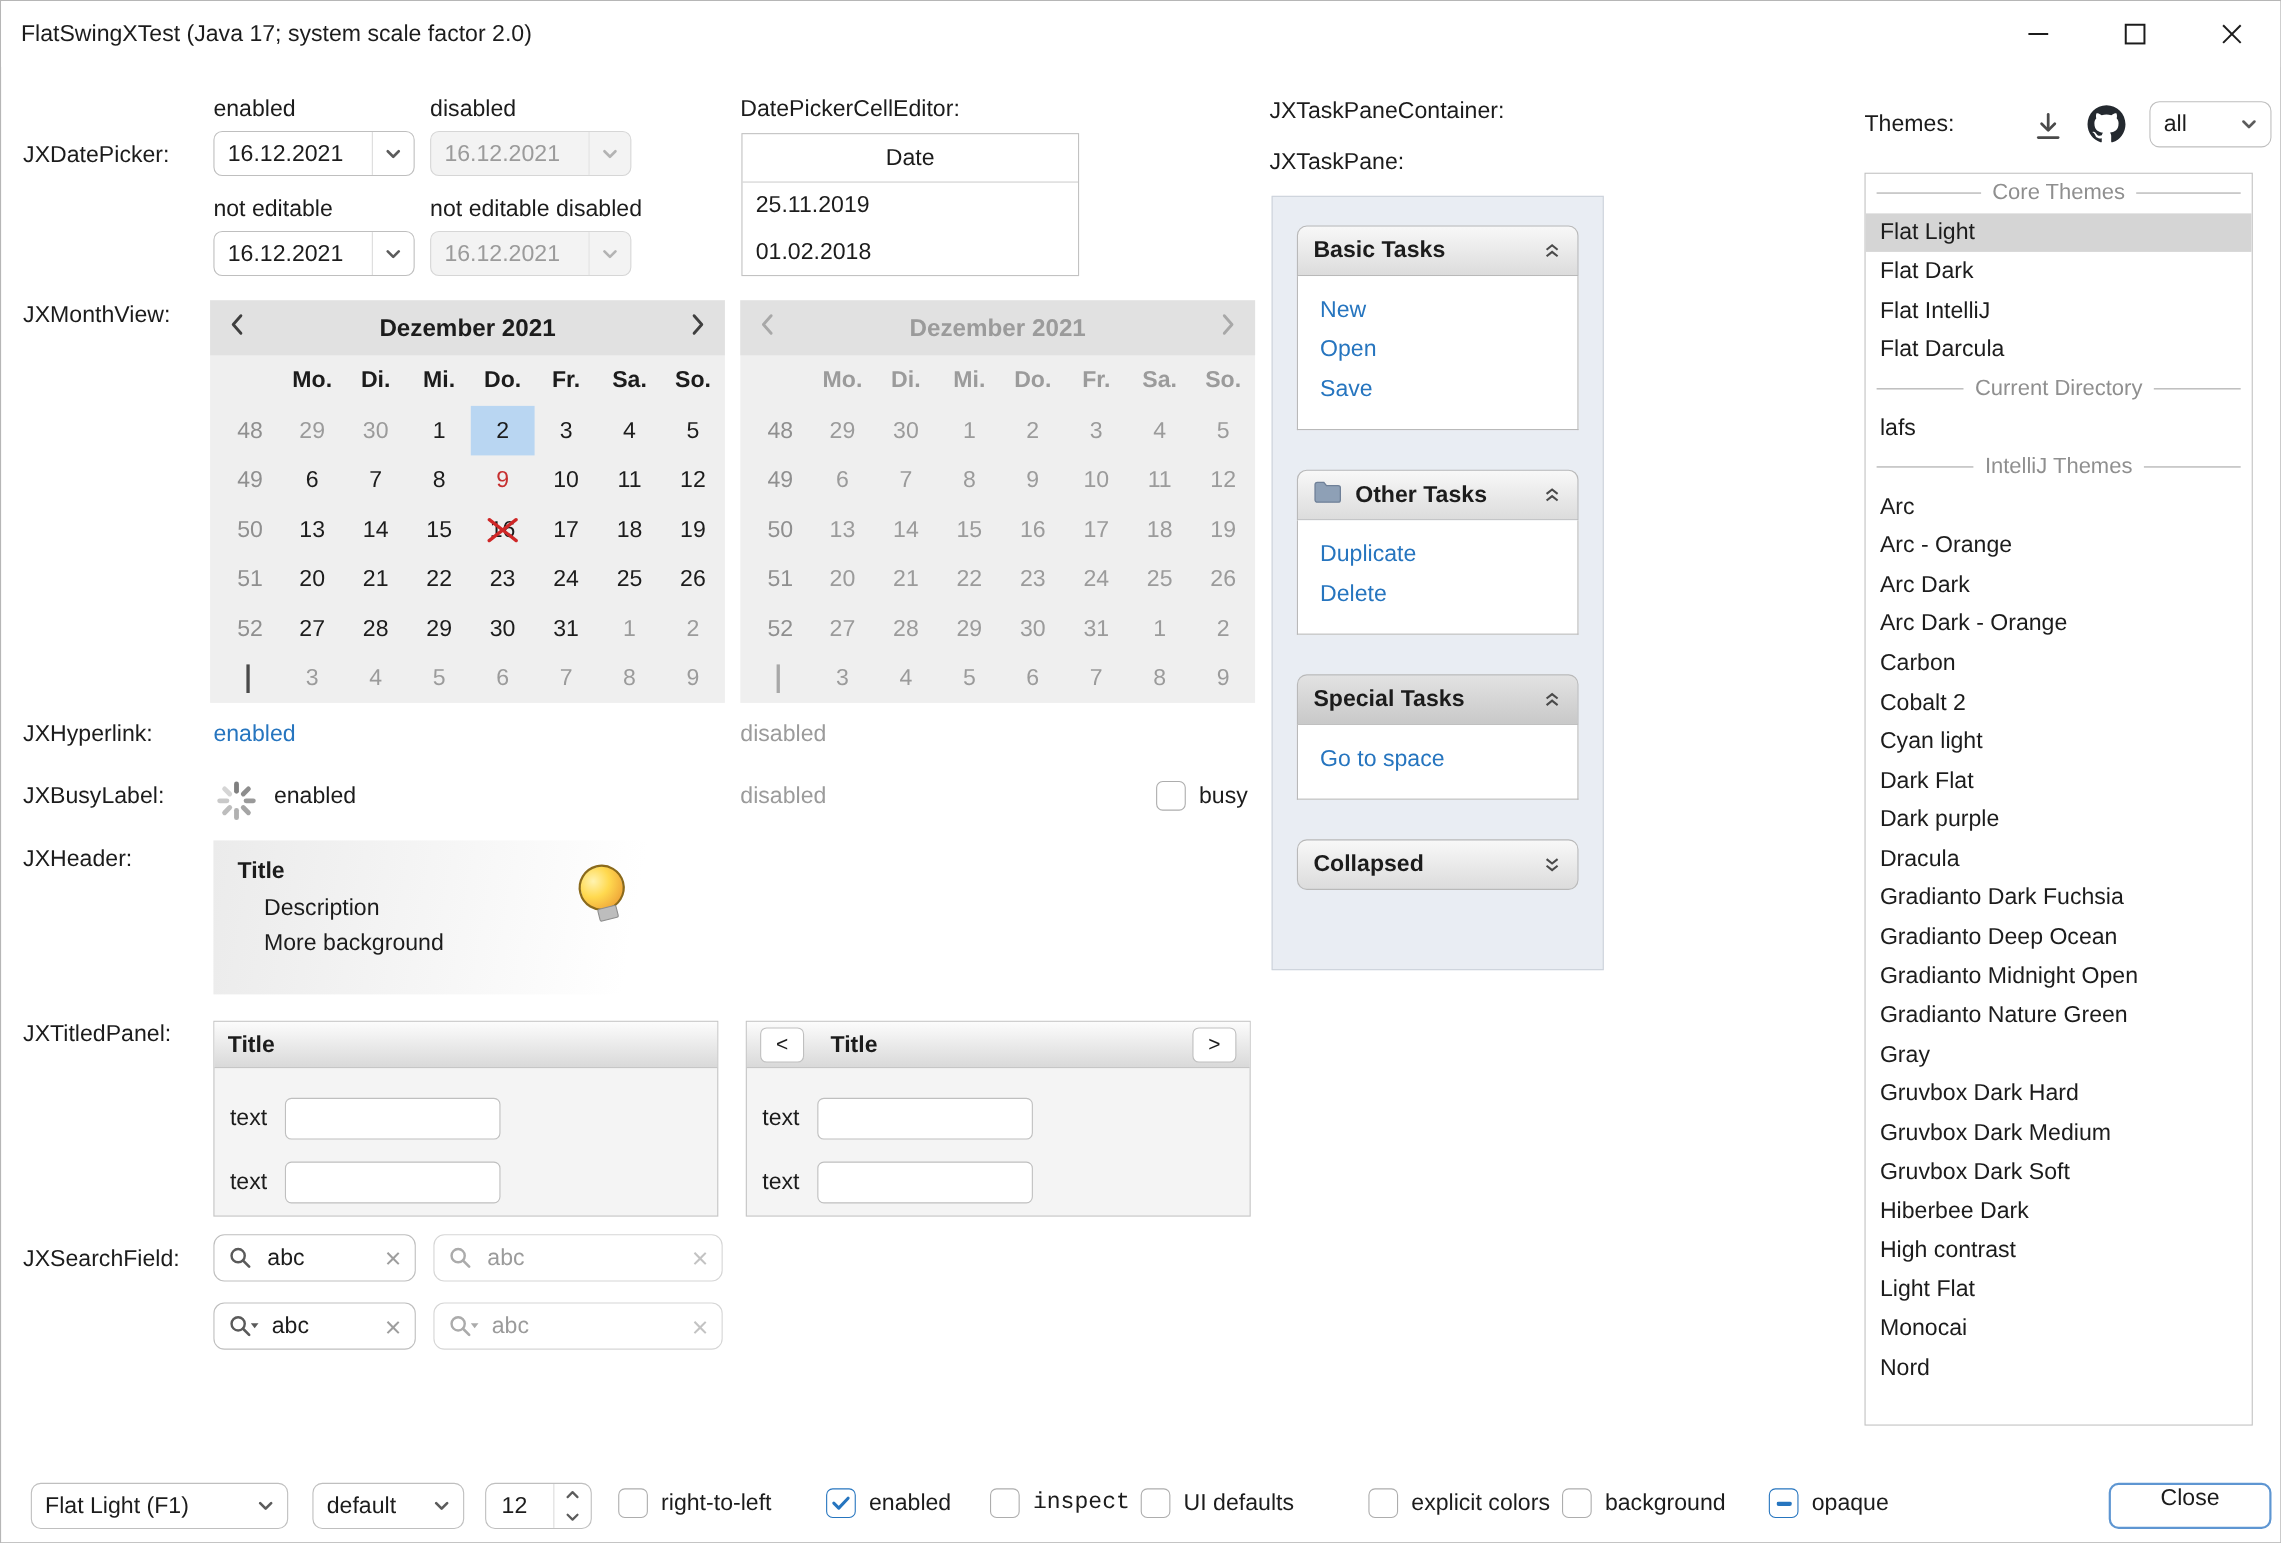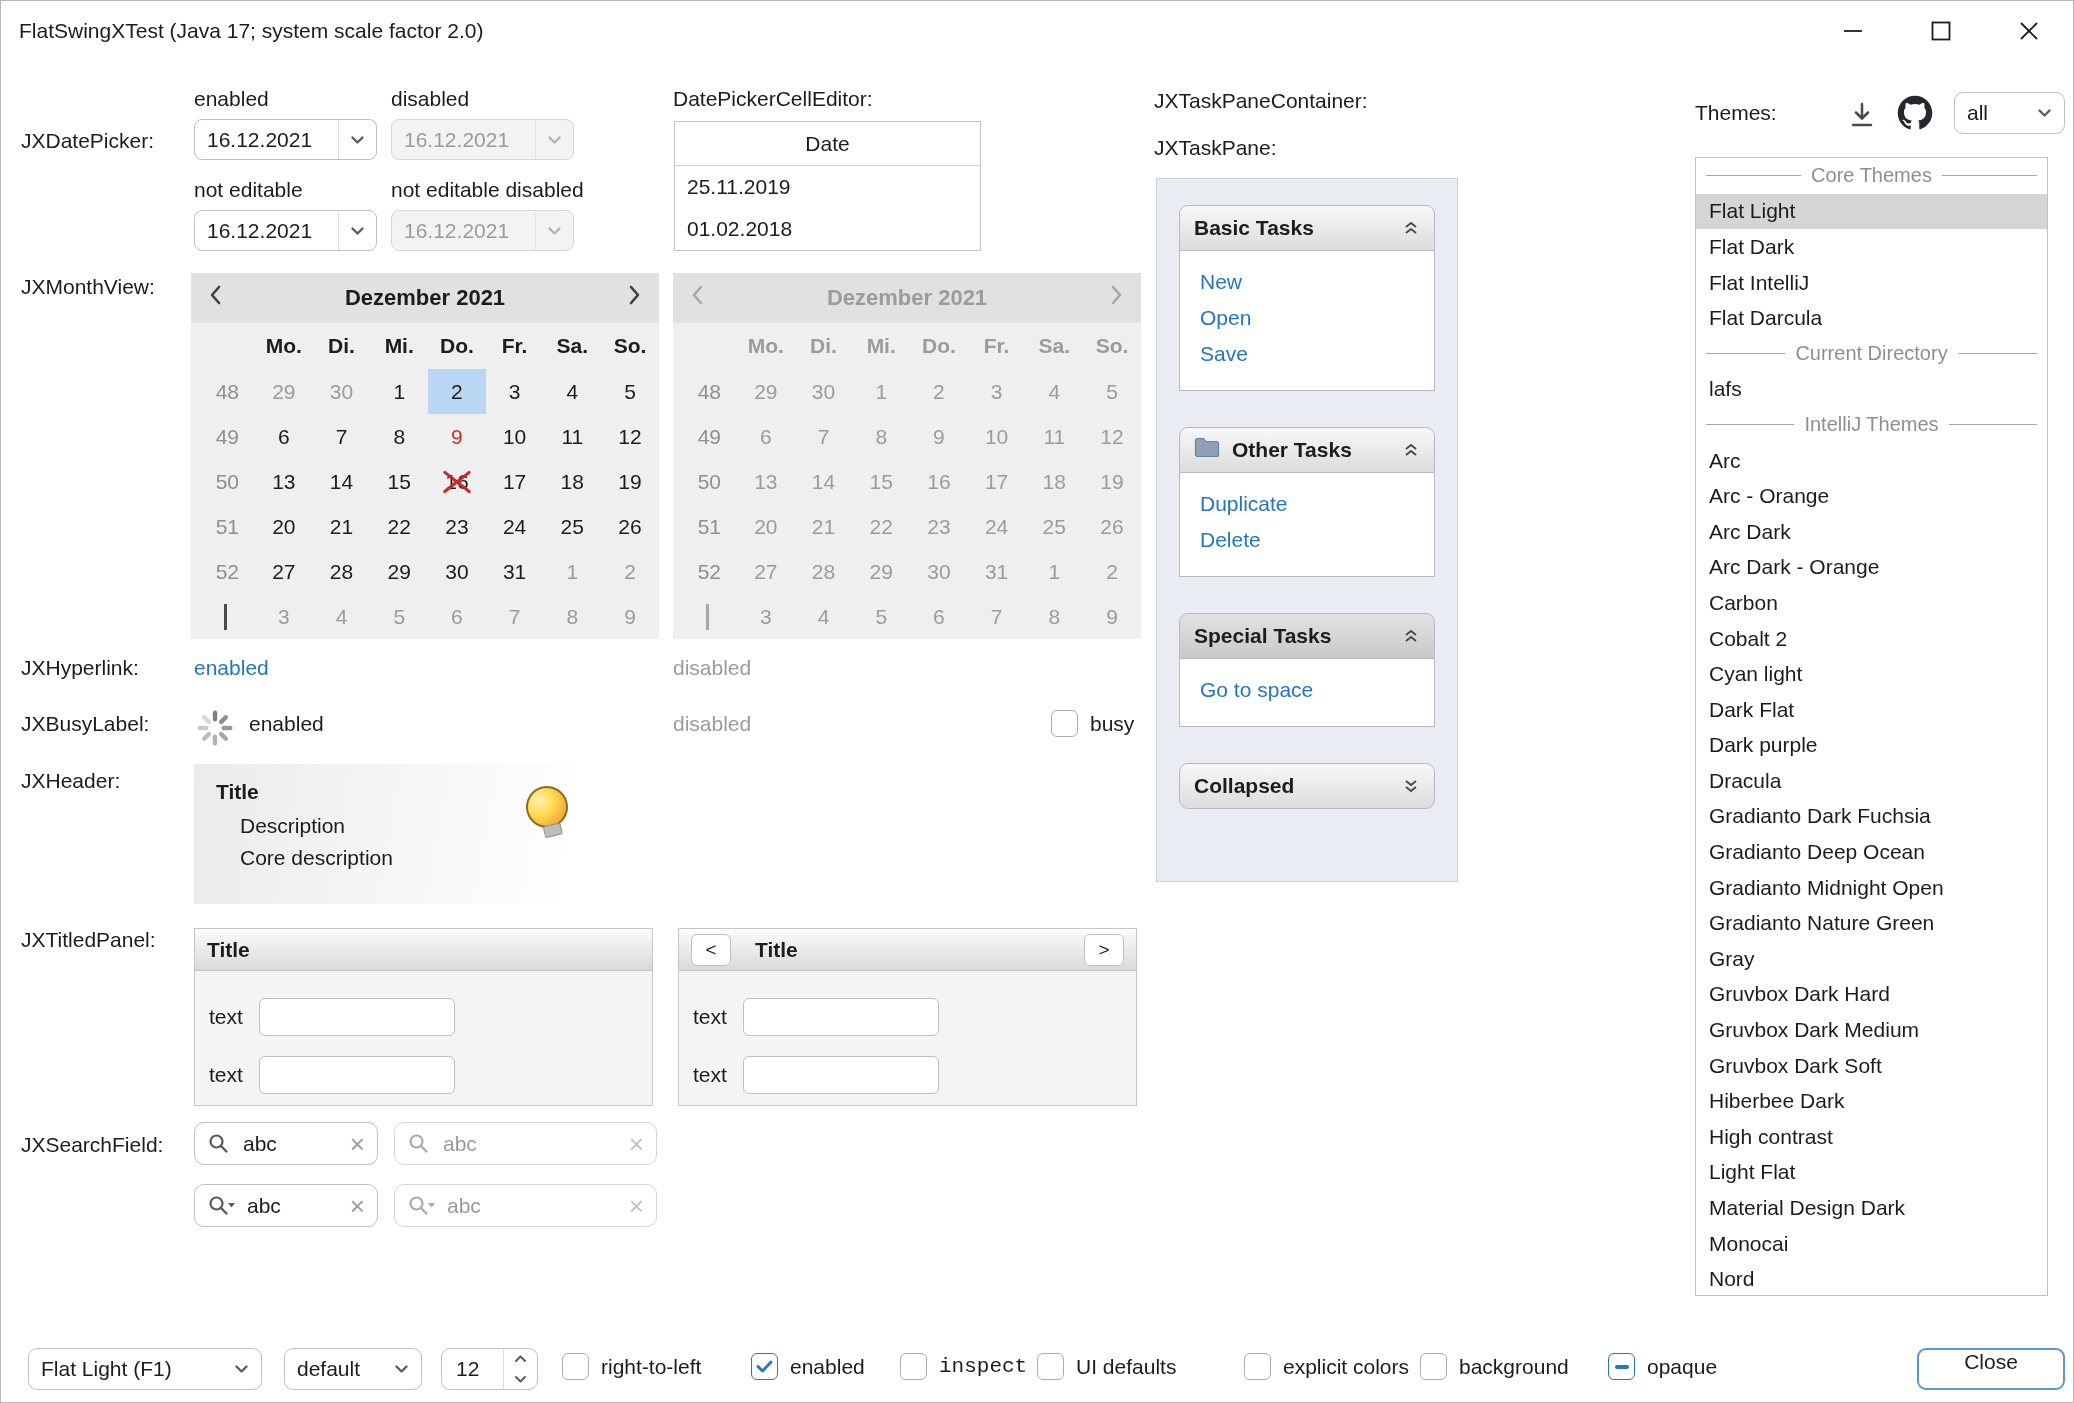--- a/index.html
+++ b/index.html
@@ -355,21 +355,21 @@
   <span class="lbl" style="left:248px;top:711px">enabled</span>
   <span class="lbl dis" style="left:672px;top:711px">disabled</span>
   <label class="cbx" style="left:1050px;top:709px">
     <span class="box"></span>
     <span>busy</span>
   </label>
 
   <div id="jxheader">
     <span class="h-title">Title</span>
     <span class="h-desc">Description</span>
-    <span class="h-more">Core description</span>
+    <span class="h-more">More background</span>
     <span id="bulb"></span>
   </div>
 
   <div class="tpanel" style="left:193px;top:927px">
     <div class="tpanel-head">
       <span>Title</span>
     </div>
     <div class="tpanel-body">
       <div class="tp-row">
         <span>text</span>
@@ -545,21 +545,20 @@
       <div class="tl-item">Gradianto Deep Ocean</div>
       <div class="tl-item">Gradianto Midnight Open</div>
       <div class="tl-item">Gradianto Nature Green</div>
       <div class="tl-item">Gray</div>
       <div class="tl-item">Gruvbox Dark Hard</div>
       <div class="tl-item">Gruvbox Dark Medium</div>
       <div class="tl-item">Gruvbox Dark Soft</div>
       <div class="tl-item">Hiberbee Dark</div>
       <div class="tl-item">High contrast</div>
       <div class="tl-item">Light Flat</div>
-      <div class="tl-item">Material Design Dark</div>
       <div class="tl-item">Monocai</div>
       <div class="tl-item">Nord</div>
     </div>
 
   <div class="combo" id="laf-combo">
     <span class="cv">Flat Light (F1)</span>
     <svg width="15" height="10">
         <polyline points="2.5,2.5 7.5,7.5 12.5,2.5" fill="none" stroke="#5c5c5c" stroke-width="2.4" stroke-linecap="round" stroke-linejoin="round"></polyline>
       </svg>
   </div>

